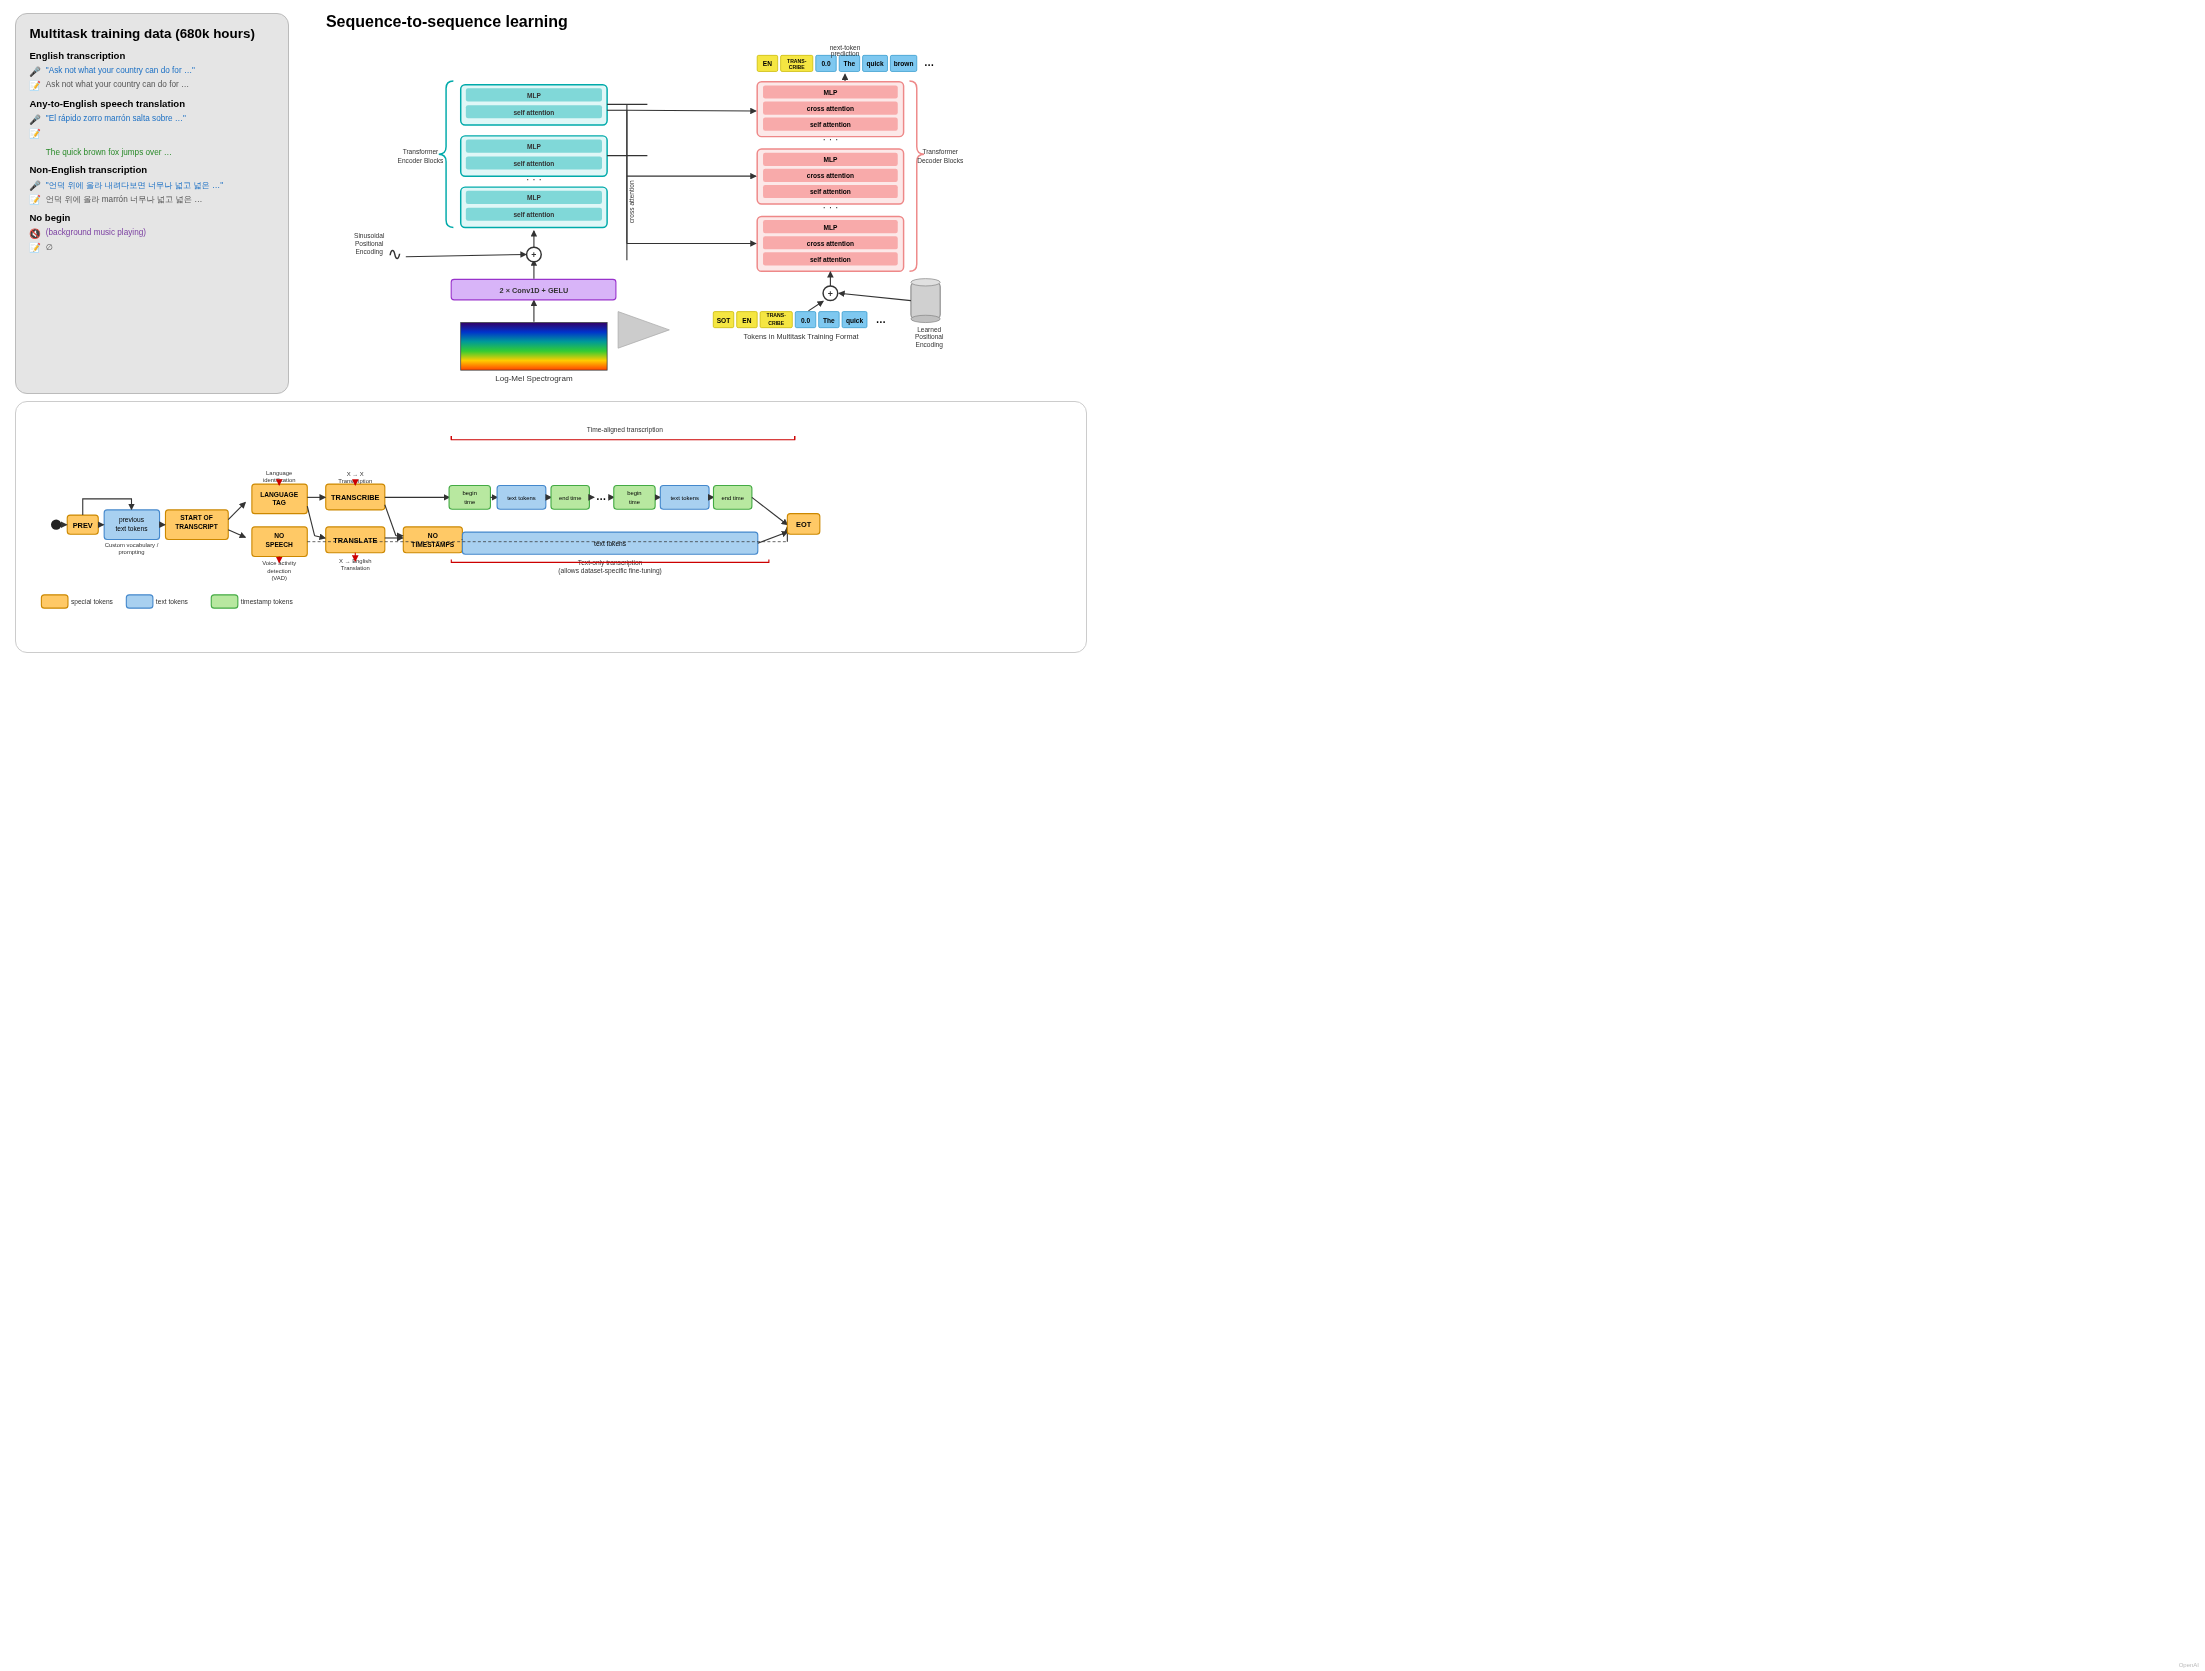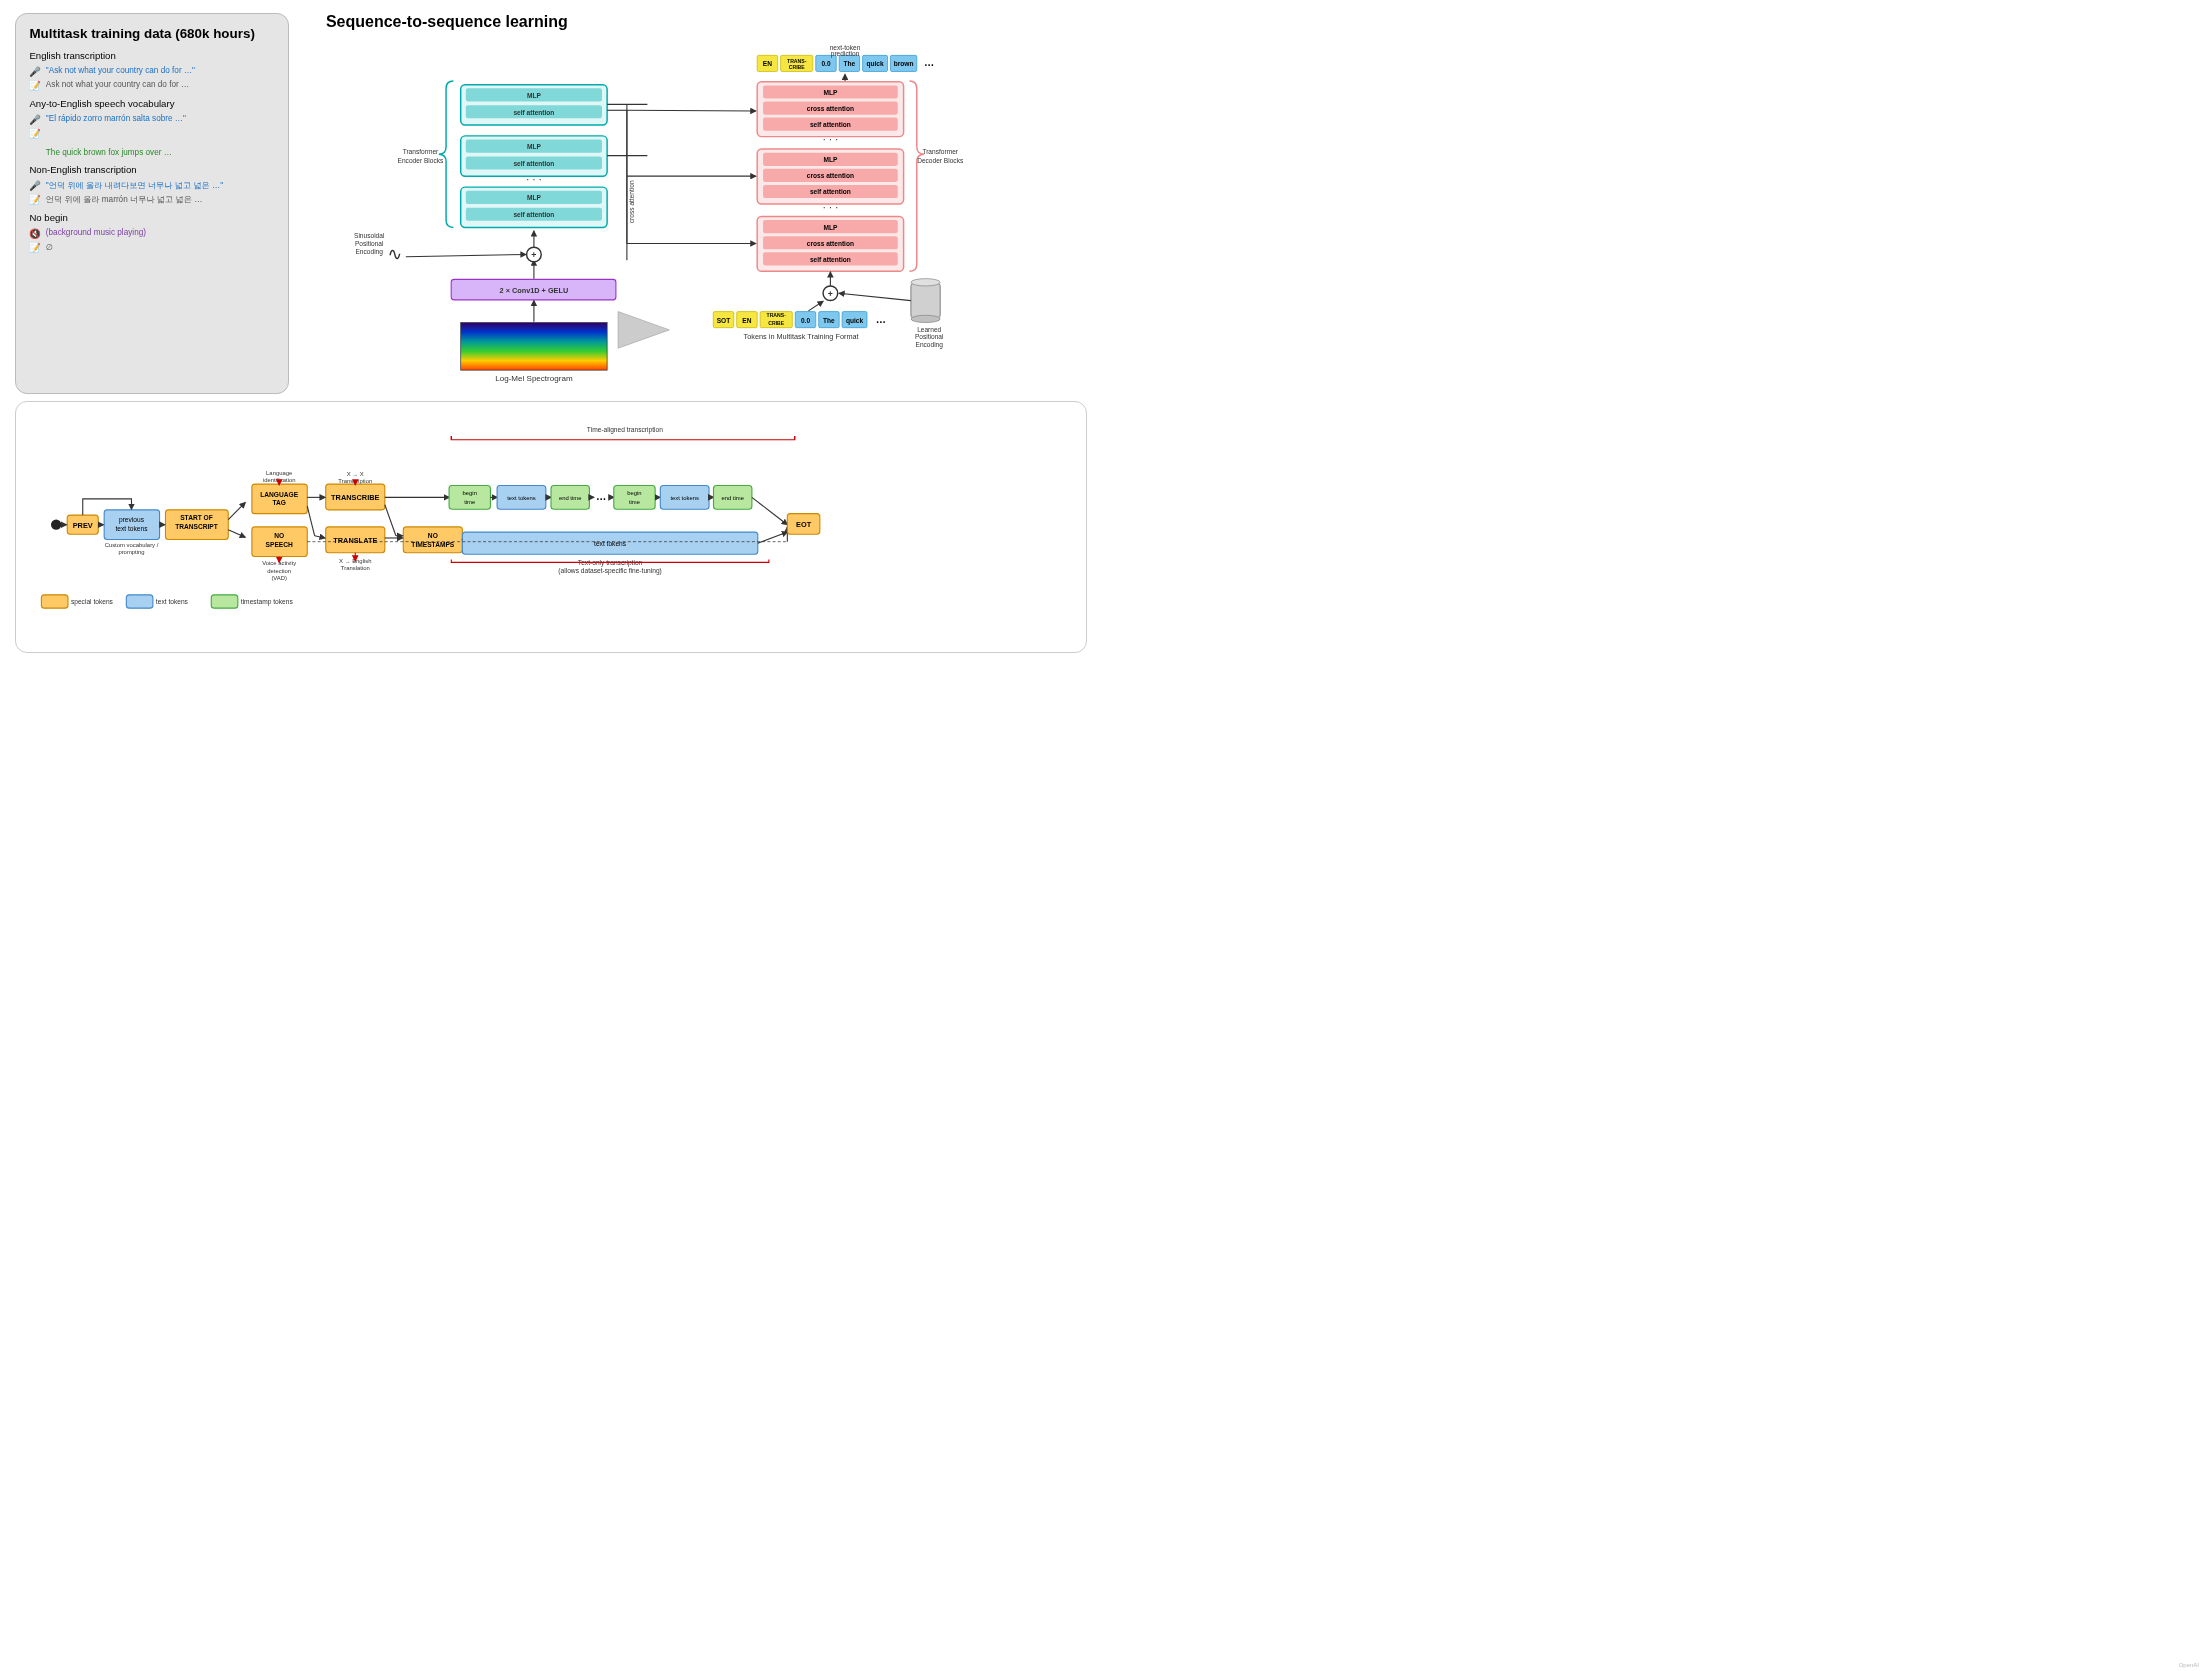--- a/index.html
+++ b/index.html
@@ -31,21 +31,21 @@
       background: #e5e5e5;
       flex-shrink: 0;
     }
     .left-panel-title {
       font-size: 13.4px;
       font-weight: bold;
       margin-bottom: 9px;
     }
     .section-label {
       font-size: 9.6px;
-      font-weight: normal;
+      font-weight: bold;
       margin-bottom: 4.5px;
       margin-top: 7.4px;
     }
     .data-row {
       display: flex;
       align-items: flex-start;
       gap: 4.5px;
       margin-bottom: 3px;
       font-size: 8.2px;
     }
@@ -142,21 +142,21 @@
     <div class="section-label">English transcription</div>
     <div class="data-row">
       <span class="icon">🎤</span>
       <span class="blue-text">"Ask not what your country can do for …"</span>
     </div>
     <div class="data-row">
       <span class="icon">📝</span>
       <span class="gray-text">Ask not what your country can do for …</span>
     </div>
 
-    <div class="section-label">Any-to-English speech vocabulary</div>
+    <div class="section-label">Any-to-English speech translation</div>
     <div class="data-row">
       <span class="icon">🎤</span>
       <span class="blue-text">"El rápido zorro marrón salta sobre …"</span>
     </div>
     <div class="data-row">
       <span class="icon">📝</span>
       <span class="green-text">The quick brown fox jumps over …</span>
     </div>
 
     <div class="section-label">Non-English transcription</div>

